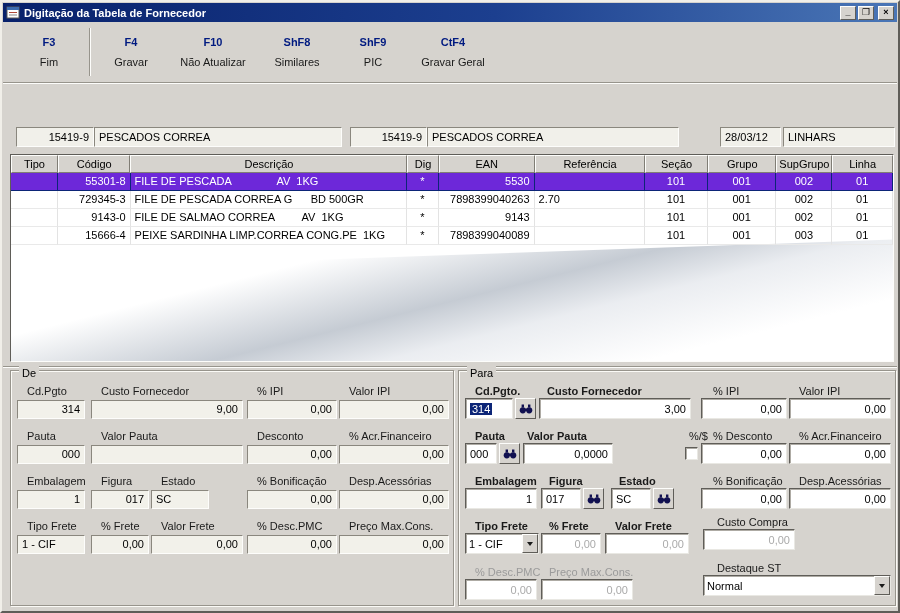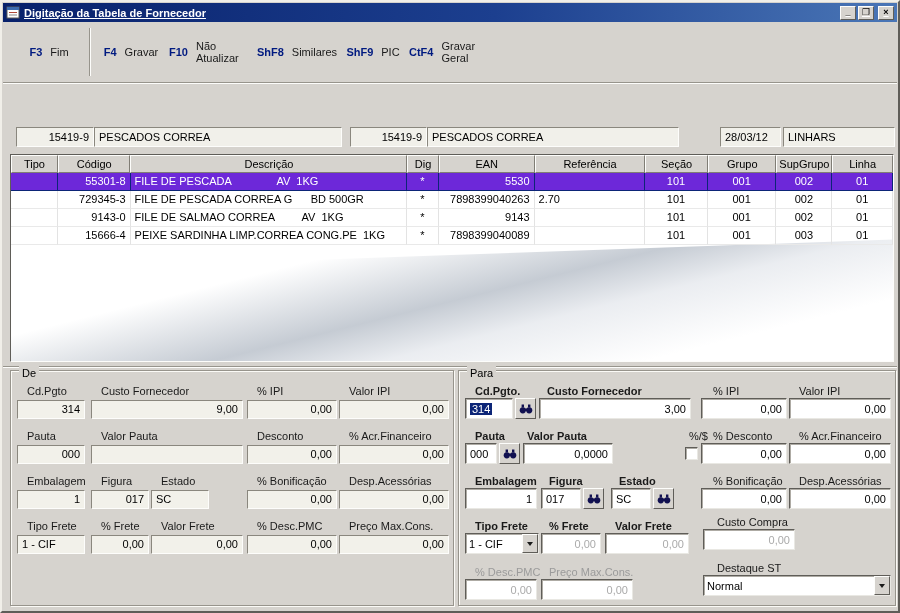--- a/index.html
+++ b/index.html
@@ -5,32 +5,32 @@
   * { box-sizing: border-box; margin: 0; padding: 0; }
   html,body { width:900px; height:613px; }
   body { font-family: "Liberation Sans", "DejaVu Sans", sans-serif; font-size:11px; background:#808080; }
 
   .window { position:absolute; left:0; top:0; width:900px; height:613px;
     background:#d6d3ce; border:2px solid; border-color:#f1efe9 #5f5d58 #5f5d58 #f1efe9; }
 
   
   .titlebar { position:absolute; left:1px; top:1px; right:1px; height:19px;
     background:linear-gradient(90deg,#08216b 0%, #1c3f8f 55%, #4a76b6 100%);
-    display:flex; align-items:center; padding:0 3px; color:#fff; font-weight:bold;text-decoration:underline; }
+    display:flex; align-items:center; padding:0 3px; color:#fff; font-weight:bold; }
   .titlebar .ticon { width:14px; height:13px; margin-right:4px; flex:0 0 auto; }
   .titlebar .ttl { flex:1; overflow:hidden; white-space:nowrap; font-size:11px; }
   .winbtn { width:16px; height:14px; margin-left:2px; background:#d6d3ce;
     border:1px solid; border-color:#fdfdfb #5f5d58 #5f5d58 #fdfdfb;
     font-size:9px; line-height:11px; text-align:center; color:#000; font-weight:bold; }
   .winbtn.close { margin-left:4px; }
 
   
   .toolbar { position:absolute; left:1px; top:22px; right:1px; height:56px;
     display:flex; align-items:stretch; padding-left:8px; }
-  .tbtn { display:flex; flex-direction:row; align-items:center; justify-content:center; gap:8px; }
+  .tbtn { display:flex; flex-direction:column; align-items:center; justify-content:center; gap:8px; }
   .tkey { color:#001a80; font-weight:bold; font-size:11px; }
   .tlabel { color:#1a1a1a; font-size:11px; }
   .tsep { width:0; border-left:1px solid #97948c; border-right:1px solid #fdfdfb; margin:4px 2px; }
   .hsep { position:absolute; left:1px; right:1px; height:0;
     border-top:1px solid #97948c; border-bottom:1px solid #fdfdfb; }
 
   
   .tabbar { position:absolute; left:1px; top:84px; right:1px; height:17px; display:flex; }
   .tab { background:linear-gradient(#4c7cc0,#3c6bae); color:#fff; font-weight:bold; font-size:12px;
     display:flex; align-items:center; justify-content:center; }

